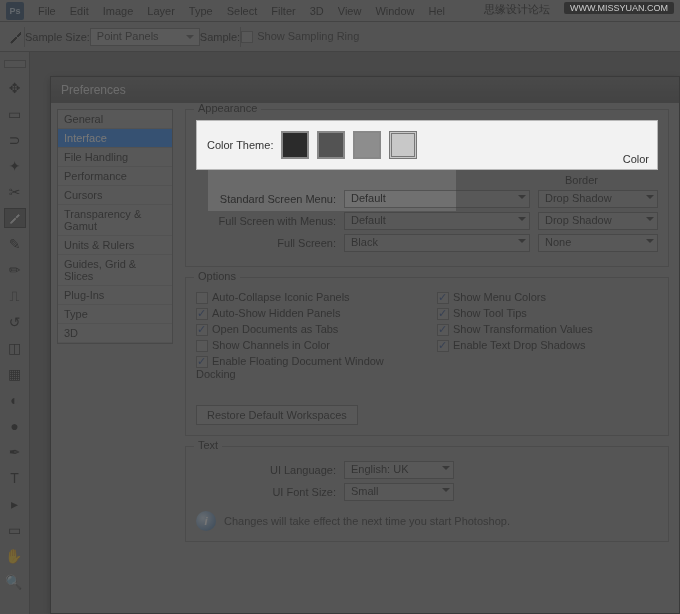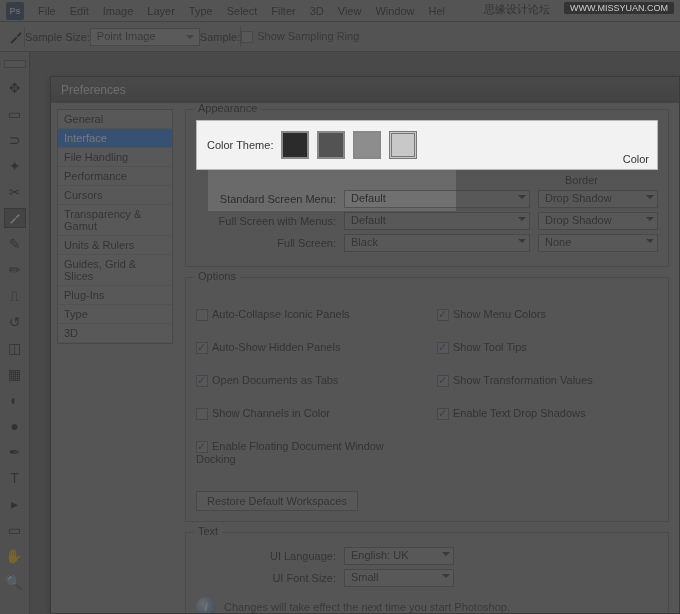--- a/index.html
+++ b/index.html
@@ -41,21 +41,21 @@
 .sw1{background:#2b2b2b}
 .sw2{background:#535353}
 .sw3{background:#8d8d8d}
 .sw4{background:#c8c8c8;border:3px double #777}
 .hdrpair{display:flex;gap:8px;margin-top:4px}
 .hdrpair .h{flex:1;text-align:center;color:#222}
 .dd{flex:1;background:#9c9c9c;border:1px solid #666;height:18px;position:relative;padding:1px 16px 1px 6px;color:#222;min-width:80px}
 .dd::after{content:"";position:absolute;right:3px;top:4px;width:0;height:0;border:4px solid transparent;border-top-color:#333}
 .cols{display:flex;gap:20px}
 .col{flex:1}
-.chkrow{margin:20px 0;color:#222}
+.chkrow{margin:3px 0;color:#222}
 .btn{background:#9c9c9c;border:1px solid #666;padding:3px 10px;color:#222;display:inline-block}
 .info{display:flex;align-items:center;gap:8px;margin-top:10px}
 .info .icn{width:20px;height:20px;border-radius:50%;background:radial-gradient(circle at 35% 35%,#cde,#369);display:flex;align-items:center;justify-content:center;color:#fff;font-style:italic;font-weight:bold}
 .watermark{position:absolute;top:2px;right:6px;z-index:60;font-size:10px;color:#ddd;display:flex;align-items:flex-start;gap:14px}
 .watermark .tag{background:#333;padding:1px 6px;border-radius:2px;color:#ccc;font-size:9px}
 </style>
 </head>
 <body>
 
 <div class="watermark">
@@ -79,21 +79,21 @@
 </div>
 
 <div class="optbar">
   <div class="eyedrop-icon">
     <svg viewBox="0 0 16 16">
         <path d="M3 13l5-5 1 1-5 5-1 0z M9 7l3-3 1 1-3 3z M12 3l1 1" stroke="#222" fill="#222"></path>
       </svg>
   </div>
   <div class="vline"></div>
   <span class="optlabel">Sample Size:</span>
-  <div class="select" style="min-width:110px">Point Image</div>
+  <div class="select" style="min-width:110px">Point Panels</div>
   <span class="optlabel">Sample:</span>
   <div class="vline"></div>
   <label><span class="chk"></span><span>Show Sampling Ring</span></label>
 </div>
 
 <div class="workspace">
   <div class="toolcol">
     <div class="thead"></div>
     <div class="tool">✥</div>
     <div class="tool">▭</div>
@@ -186,21 +186,21 @@
                   <div class="chkrow"><span class="chk"></span>Show Channels in Color</div>
                   <div class="chkrow"><span class="chk on"></span>Enable Floating Document Window Docking</div>
                 </div>
               <div class="col" id="optright">
                   <div class="chkrow"><span class="chk on"></span>Show Menu Colors</div>
                   <div class="chkrow"><span class="chk on"></span>Show Tool Tips</div>
                   <div class="chkrow"><span class="chk on"></span>Show Transformation Values</div>
                   <div class="chkrow"><span class="chk on"></span>Enable Text Drop Shadows</div>
                 </div>
             </div>
-            <div style="margin-top:6px">
+            <div style="margin-top:22px">
               <span class="btn">Restore Default Workspaces</span>
             </div>
           </div>
 
           <div class="group">
             <div class="legend">Text</div>
             <div class="row">
               <div class="lbl">UI Language:</div>
               <div class="dd" style="max-width:110px">English: UK</div>
             </div>

